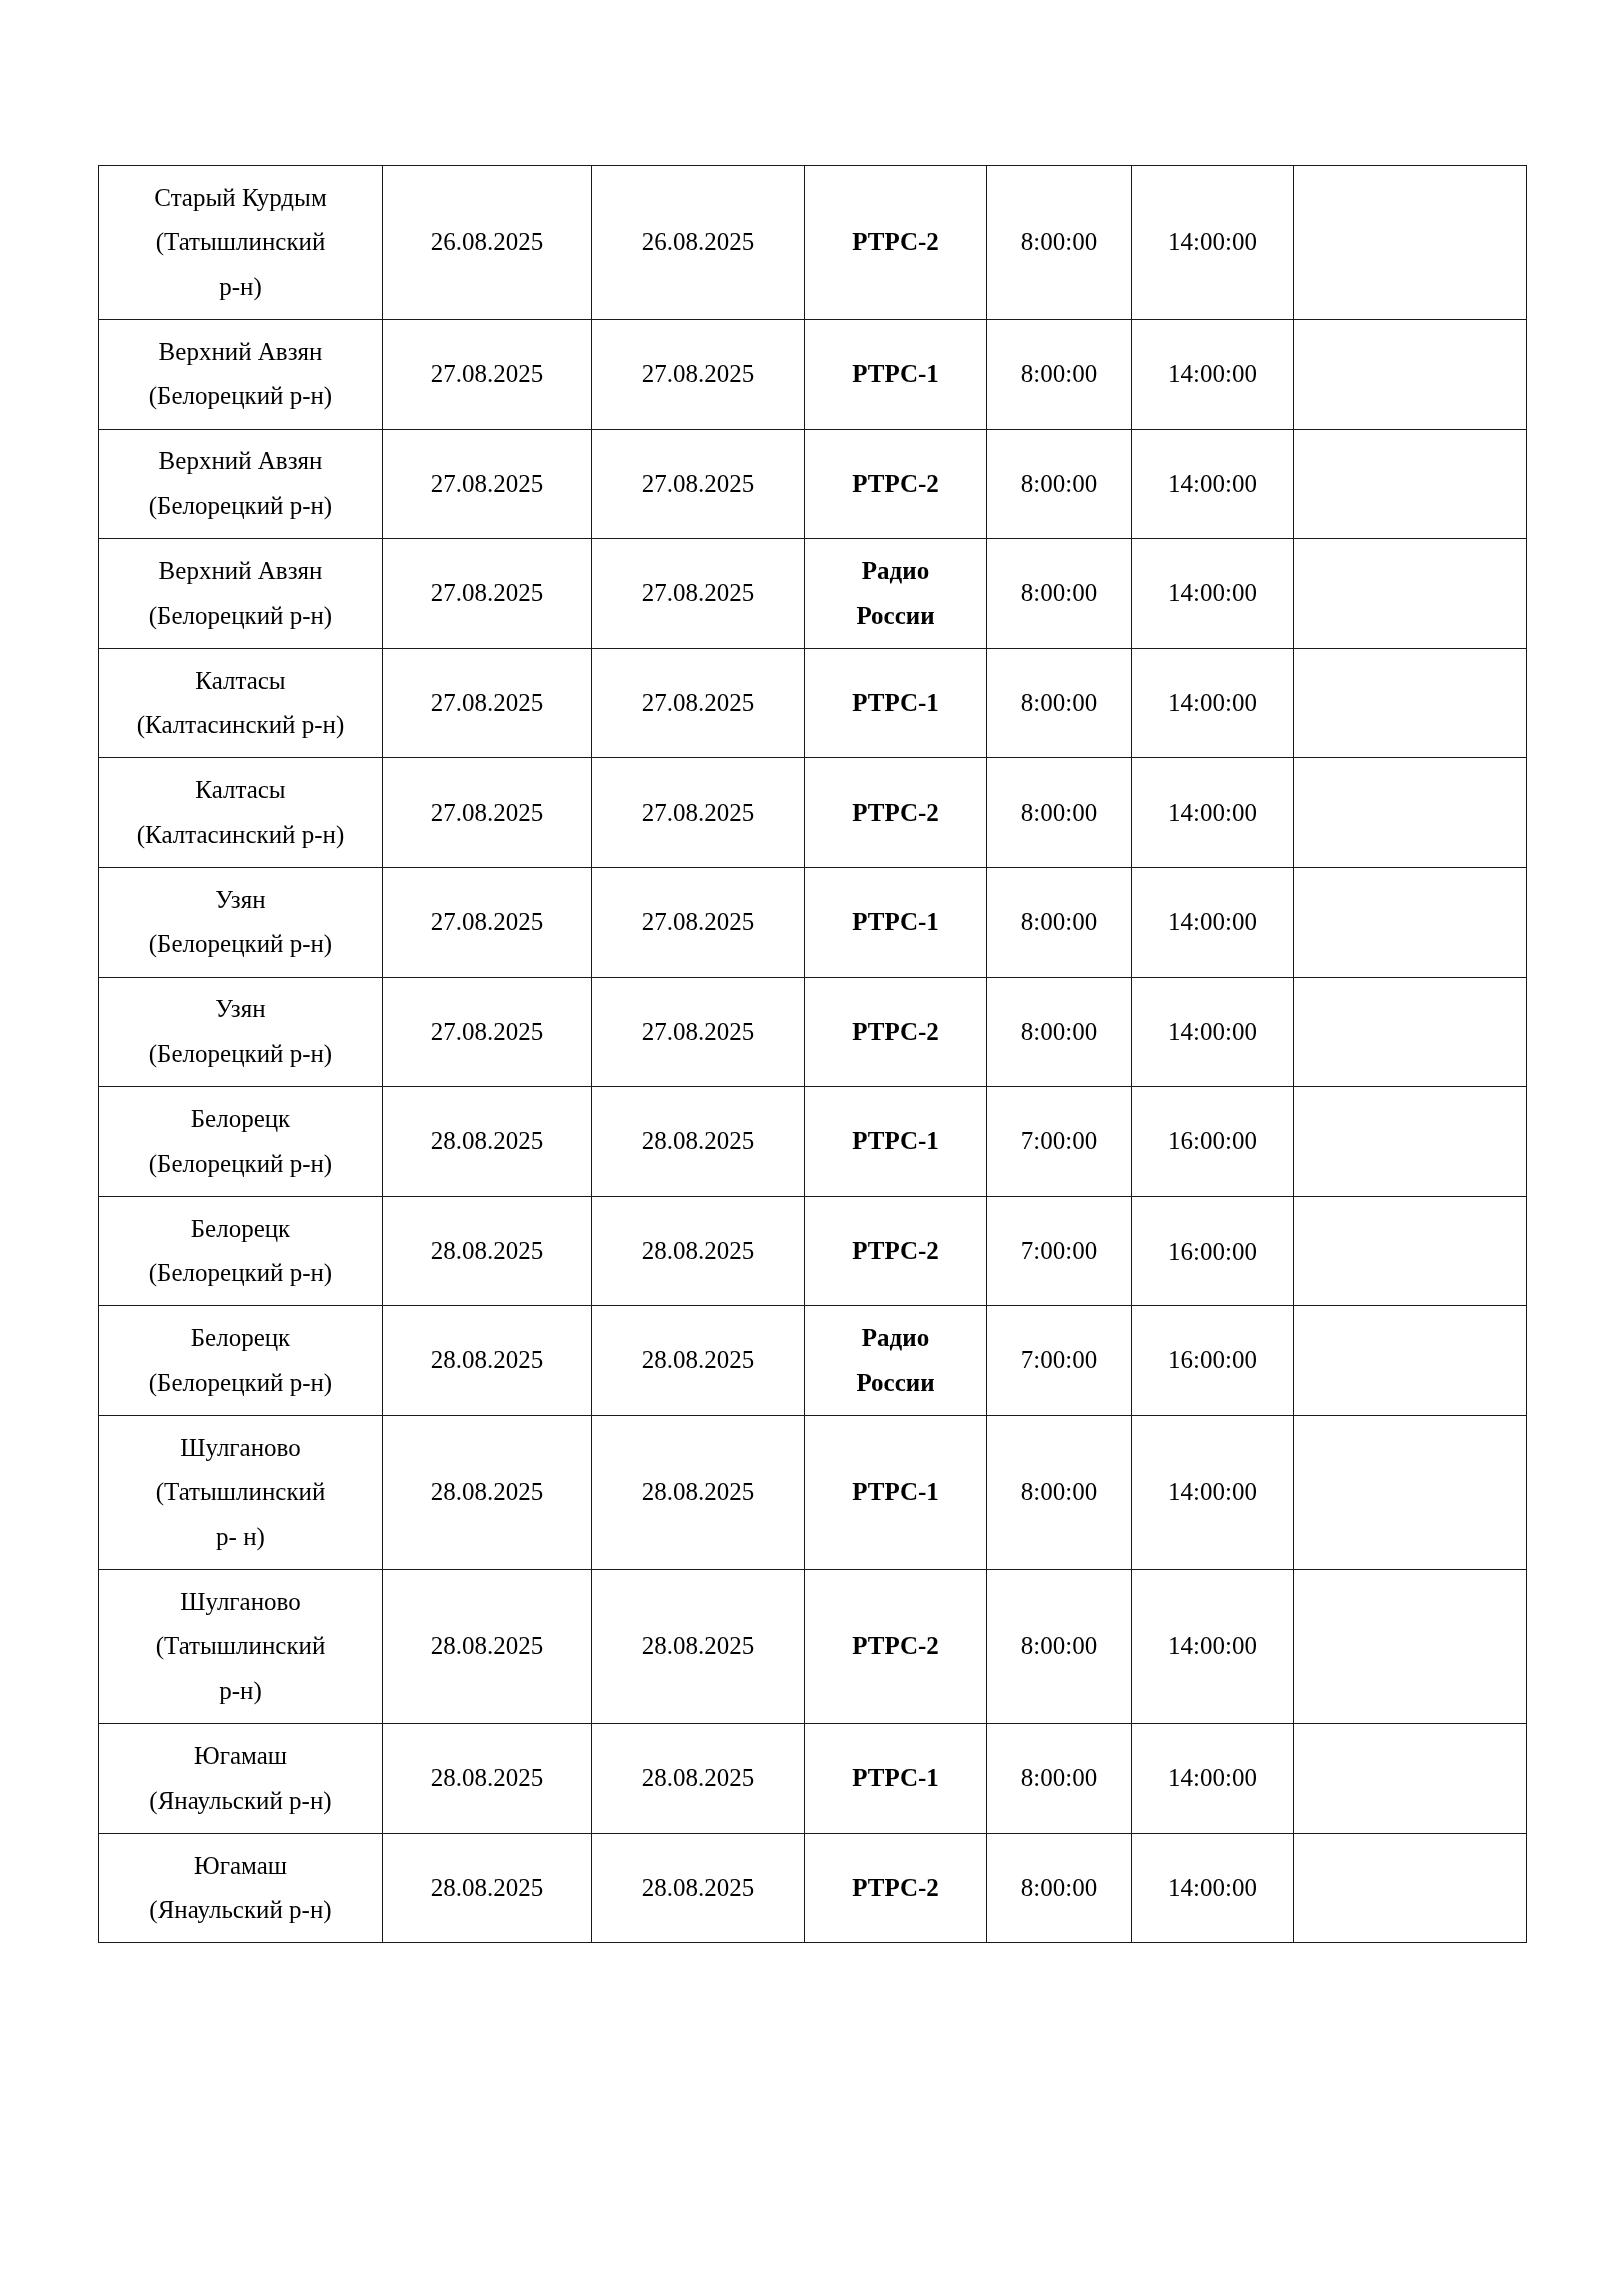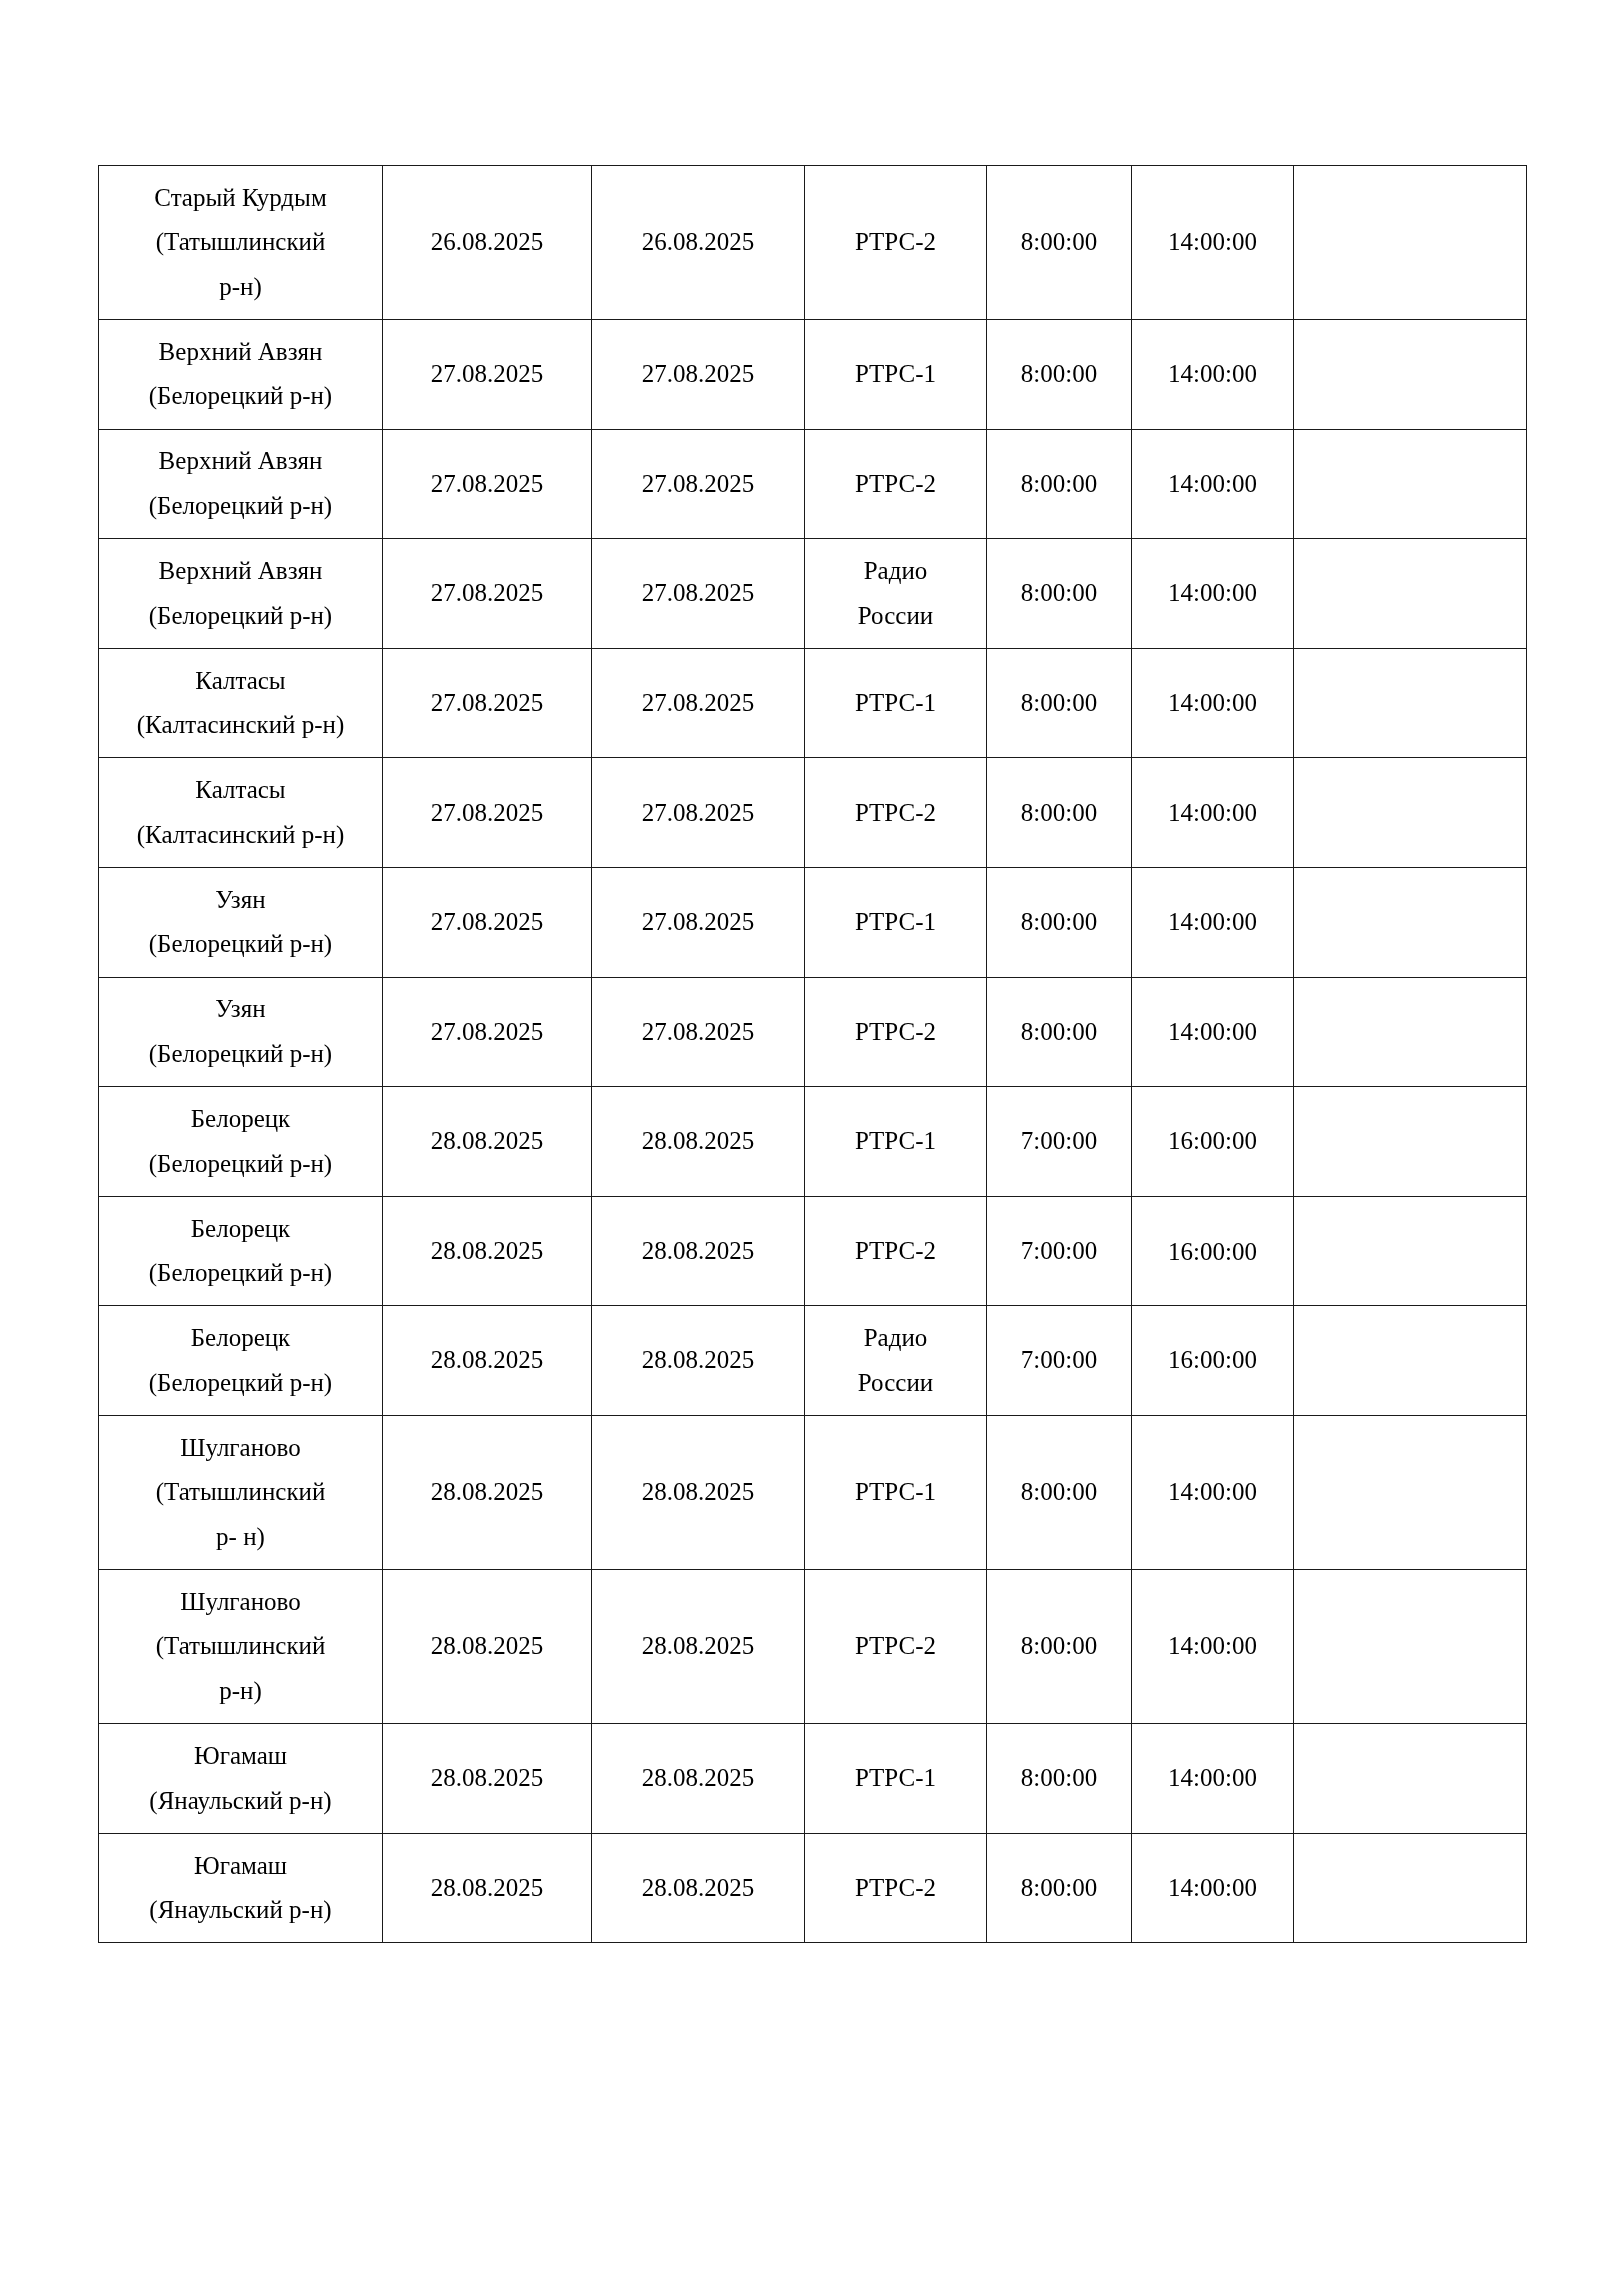--- a/index.html
+++ b/index.html
@@ -60,20 +60,21 @@
   }
   .loc-cell .cell-inner {
     padding: 9.8px 7.8px;
   }
   .loc-line {
     display: block;
     white-space: nowrap;
   }
   .chan-line {
     display: block;
+    font-weight: bold;
   }
   td.top-align {
     vertical-align: top;
   }
   td.top-align .cell-inner {
     padding-top: 7.8px;
   }
   .note-cell .cell-inner {
     min-height: 21.6px;
   }

